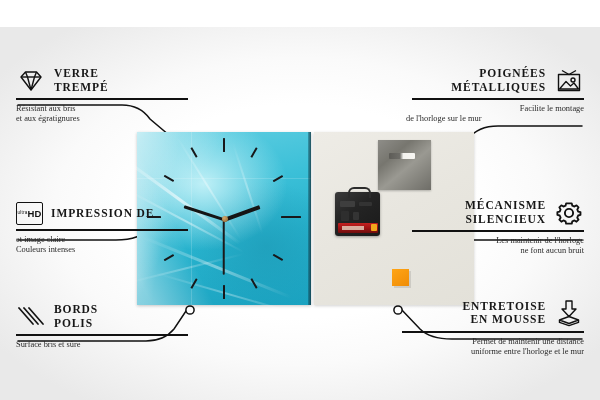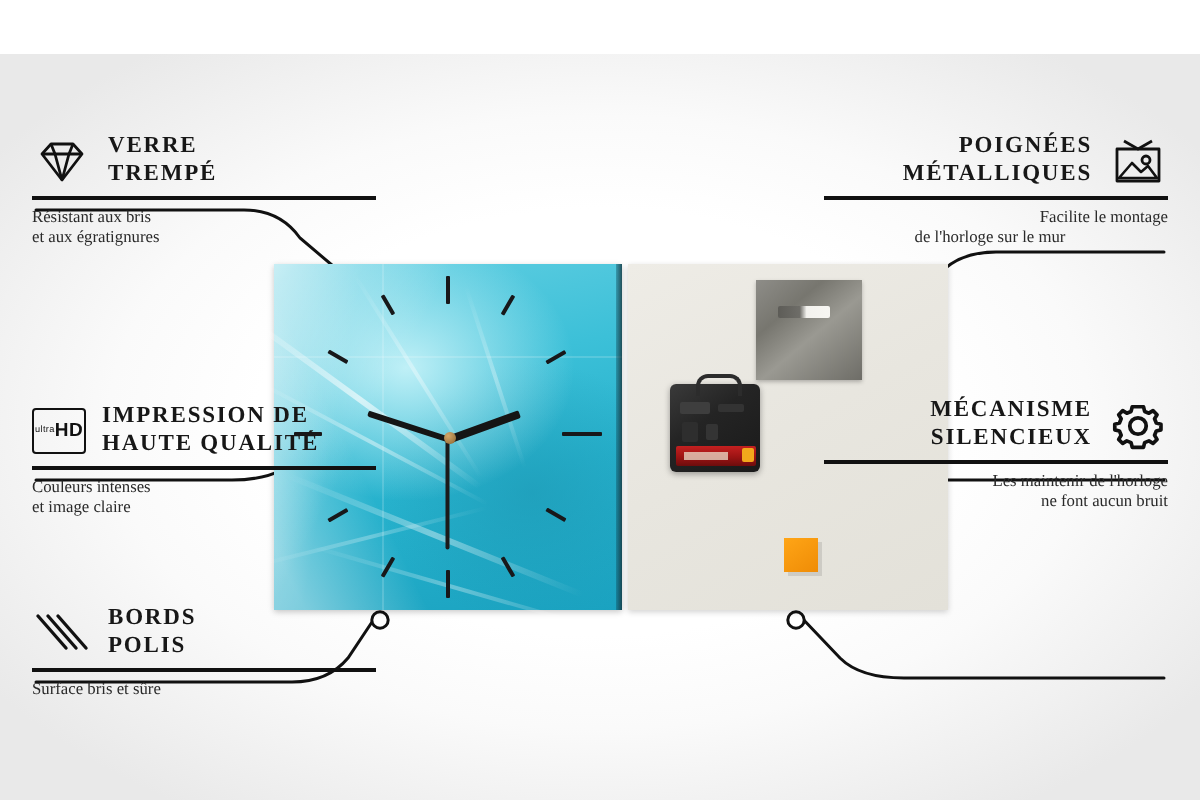--- a/index.html
+++ b/index.html
@@ -218,26 +218,25 @@
   </div>
 
   <div class="feature left" style="left:16px;top:175px;width:178px;">
     <div class="feat-head">
       <div class="hd-badge">
         <span class="u">ultra</span>
         <span class="h">HD</span>
       </div>
       <div>
         <div class="feat-title">IMPRESSION DE</div>
-        <div class="feat-title">HAUTE QUALITÉ</div>
       </div>
     </div>
     <div class="feat-rule" style="width:172px;"></div>
+    <div class="feat-desc">et image claire</div>
     <div class="feat-desc">Couleurs intenses</div>
-    <div class="feat-desc">et image claire</div>
   </div>
 
   <div class="feature left" style="left:16px;top:276px;width:178px;">
     <div class="feat-head">
       <svg class="icon" width="30" height="24" viewBox="0 0 30 24">
         <g stroke="#111" stroke-width="1.7" stroke-linecap="round">
           <path d="M3,3 L17,19"></path>
             <path d="M8,3 L22,19"></path>
             <path d="M13,3 L27,19"></path>
         </g>
@@ -261,35 +260,53 @@
         <g fill="none" stroke="#111" stroke-width="1.4" stroke-linejoin="round">
           <path d="M8,2.5 L15,6.5 L22,2.5"></path>
           <rect x="4.5" y="6.5" width="21" height="16"></rect>
           <circle cx="19" cy="12" r="2"></circle>
           <path d="M5.5,21 L12,13.5 L16.5,18 L20,15 L24.5,21 Z" stroke-width="1.3"></path>
         </g>
       </svg>
     </div>
     <div class="feat-rule" style="width:172px;margin-left:6px;"></div>
     <div class="feat-desc" style="text-align:right;">Facilite le montage</div>
-    <div class="feat-desc" style="text-align:center;">de l'horloge sur le mur</div>
+    <div class="feat-desc" style="text-align:left;">de l'horloge sur le mur</div>
   </div>
 
   <div class="feature right" style="left:406px;top:172px;width:178px;">
     <div class="feat-head right">
       <div>
         <div class="feat-title" style="text-align:left;">MÉCANISME</div>
         <div class="feat-title" style="text-align:right;">SILENCIEUX</div>
       </div>
       <svg class="icon" width="30" height="26" viewBox="0 0 30 26">
         <g fill="none" stroke="#111" stroke-width="1.9" stroke-linejoin="round">
           <path d="M15,3.2 l2.9,0 0.6,2.4 2.2,0.9 2.1,-1.3 2.1,2.1 -1.3,2.1 0.9,2.2 2.4,0.6 0,2.9 -2.4,0.6 -0.9,2.2 1.3,2.1 -2.1,2.1 -2.1,-1.3 -2.2,0.9 -0.6,2.4 -2.9,0 -2.9,0 -0.6,-2.4 -2.2,-0.9 -2.1,1.3 -2.1,-2.1 1.3,-2.1 -0.9,-2.2 -2.4,-0.6 0,-2.9 2.4,-0.6 0.9,-2.2 -1.3,-2.1 2.1,-2.1 2.1,1.3 2.2,-0.9 0.6,-2.4 z" transform="translate(-0.2,-0.3) scale(0.97) translate(0.6,0.6)"></path>
           <circle cx="15" cy="13" r="4.1"></circle>
         </g>
       </svg>
     </div>
     <div class="feat-rule" style="width:172px;margin-left:6px;"></div>
     <div class="feat-desc" style="text-align:right;">Les maintenir de l'horloge</div>
     <div class="feat-desc" style="text-align:right;">ne font aucun bruit</div>
   </div>
 
+  <div class="feature right" style="left:396px;top:272px;width:188px;">
+    <div class="feat-head right">
+      <div>
+        <div class="feat-title" style="text-align:right;">ENTRETOISE</div>
+        <div class="feat-title" style="text-align:right;">EN MOUSSE</div>
+      </div>
+      <svg class="icon" width="30" height="28" viewBox="0 0 30 28">
+        <g fill="none" stroke="#111" stroke-width="1.4" stroke-linejoin="round">
+          <path d="M12,2 L18,2 L18,10 L22,10 L15,17.5 L8,10 L12,10 Z"></path>
+          <path d="M15,17.5 L24.5,21 L15,24.5 L5.5,21 Z"></path>
+          <path d="M5.5,21 L5.5,23.4 L15,26.6 L24.5,23.4 L24.5,21"></path>
+        </g>
+      </svg>
+    </div>
+    <div class="feat-rule" style="width:182px;margin-left:6px;"></div>
+    <div class="feat-desc" style="text-align:right;">Permet de maintenir une distance</div>
+    <div class="feat-desc" style="text-align:right;">uniforme entre l'horloge et le mur</div>
+  </div>
 
 </div>
 
 </body></html>

